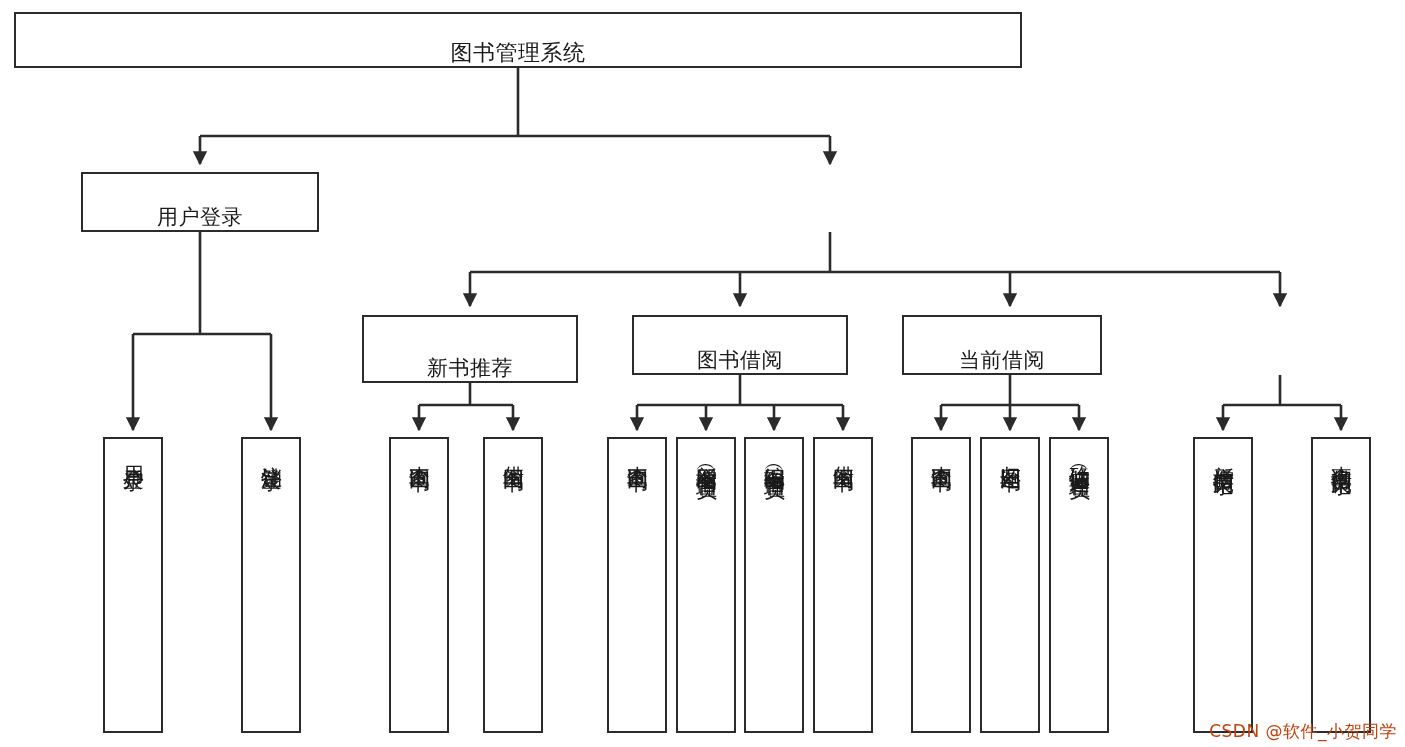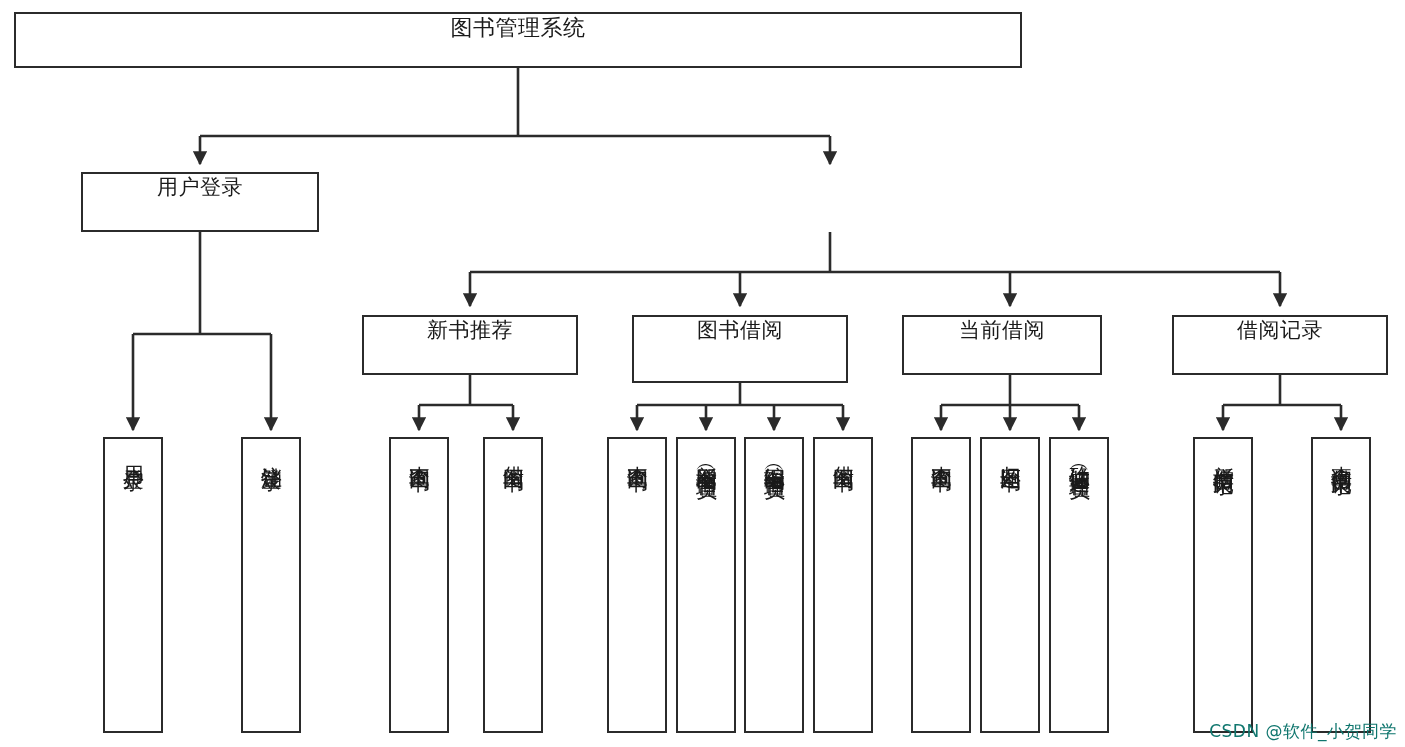--- a/index.html
+++ b/index.html
@@ -19,21 +19,21 @@
     position:absolute;left:0;top:0;
     width:1405px;height:747px;
     pointer-events:none;
   }
   .node{
     position:absolute;
     box-sizing:border-box;
     background:#ffffff;
     border:2px solid #2b2b2b;
     display:flex;
-    align-items:flex-start;
+    align-items:flex-end;
     justify-content:center;
     color:#1a1a1a;
     z-index:2;
   }
   .node .lbl{
     display:block;
     text-align:center;
     line-height:1.25;
     letter-spacing:0.5px;
   }
@@ -54,21 +54,21 @@
     text-orientation:upright;
     font-size:21px;
     line-height:1.18;
     letter-spacing:2px;
     white-space:nowrap;
   }
   #watermark{
     position:absolute;
     right:8px;bottom:4px;
     font-size:17px;
-    color:#0f766e;
+    color:#c2410c;
     z-index:5;
     white-space:nowrap;
     letter-spacing:0.5px;
     font-family:"DejaVu Sans","Liberation Sans",sans-serif;
   }
 </style>
 </head>
 <body>
 
 <div id="diagram">
@@ -124,31 +124,28 @@
   </svg>
 
   <div class="node h-node root" style="left:14px;top:12px;width:1008px;height:56px;">
     <span class="lbl">图书管理系统</span>
   </div>
 
   <div class="node h-node" style="left:81px;top:172px;width:238px;height:60px;">
     <span class="lbl">用户登录</span>
   </div>
 
-  <div class="node h-node" style="left:362px;top:315px;width:216px;height:60px;">
+  <div class="node h-node" style="left:362px;top:315px;width:216px;height:68px;">
     <span class="lbl">新书推荐</span>
   </div>
-  <div class="node h-node" style="left:632px;top:315px;width:216px;height:68px;">
+  <div class="node h-node" style="left:632px;top:315px;width:216px;height:60px;">
     <span class="lbl">图书借阅</span>
   </div>
   <div class="node h-node" style="left:902px;top:315px;width:200px;height:60px;">
     <span class="lbl">当前借阅</span>
-  </div>
-  <div class="node h-node" style="left:1172px;top:315px;width:216px;height:60px;">
-    <span class="lbl">借阅记录</span>
   </div>
 
   <div class="node v-node" style="left:103px;top:437px;width:60px;height:296px;">
     <span class="lbl">用户登录</span>
   </div>
   <div class="node v-node" style="left:241px;top:437px;width:60px;height:296px;">
     <span class="lbl">注销登录</span>
   </div>
 
   <div class="node v-node" style="left:389px;top:437px;width:60px;height:296px;">

